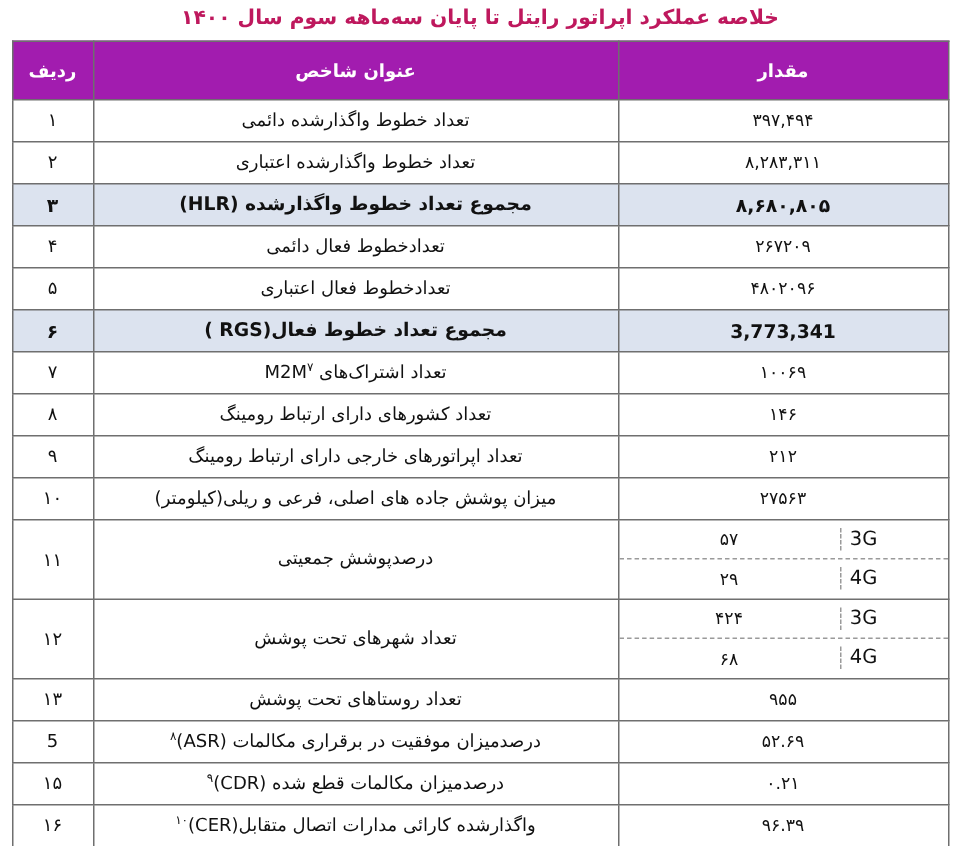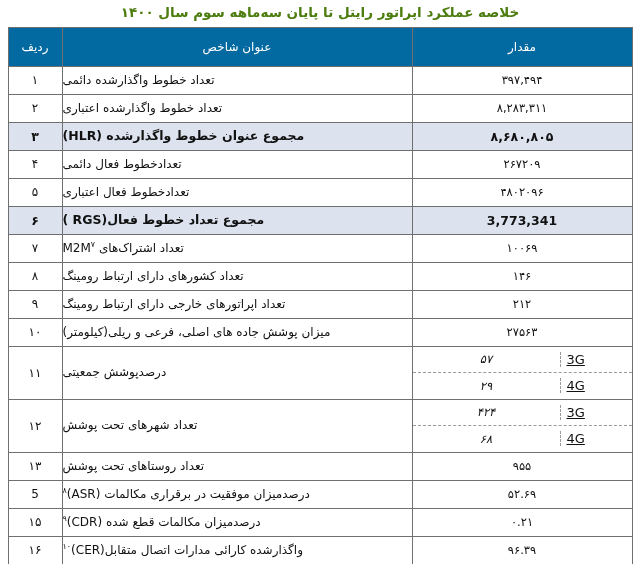--- a/index.html
+++ b/index.html
@@ -18,58 +18,58 @@
   .page {
     width: 640px;
     height: 564px;
     position: relative;
     box-sizing: border-box;
   }
   .title {
     text-align: center;
     font-size: 13.5px;
     font-weight: bold;
-    color: #4d7c0f;
+    color: #be185d;
     padding: 4px 0 5px 0;
     letter-spacing: 0;
     line-height: 1.3;
   }
   table.perf {
     width: 624px;
     margin: 0 auto;
     border-collapse: collapse;
     table-layout: fixed;
     direction: rtl;
   }
   table.perf th,
   table.perf td {
     border: 1px solid #6f6f6f;
     padding: 0;
     vertical-align: middle;
   }
   thead th {
-    background: #0369a1;
+    background: #a21caf;
     color: #ffffff;
     font-size: 12px;
-    font-weight: normal;
+    font-weight: bold;
     height: 38px;
     text-align: center;
     border-color: #3f93ab;
   }
   .col-radif  { width: 54px; }
   .col-onvan  { width: 350px; }
   .col-meghdar{ width: 220px; }
 
   td.radif {
     text-align: center;
     font-size: 12px;
     height: 27px;
   }
   td.onvan {
-    text-align: left;
+    text-align: center;
     font-size: 12px;
     padding: 0 7px 0 4px;
     line-height: 1.35;
   }
   td.meghdar {
     text-align: center;
     font-size: 11.5px;
     direction: ltr;
   }
   tr.highlight td {
@@ -105,28 +105,26 @@
   }
   .split-gen {
     width: 72px;
     text-align: center;
     font-size: 13px;
     direction: ltr;
     border-left: 1px dashed #9a9a9a;
     box-sizing: border-box;
     padding-left: 6px;
     text-align: left;
-    text-decoration: underline;
   }
   .split-val {
     flex: 1;
     text-align: center;
     font-size: 11.5px;
     direction: ltr;
-    font-style: italic;
   }
   td.split-td { padding: 0; height: 52px; }
 </style>
 </head>
 <body>
 
 <div class="page">
 
   <div class="title">خلاصه عملکرد اپراتور رایتل تا پایان سه‌ماهه سوم سال ۱۴۰۰</div>
 
@@ -149,21 +147,21 @@
           <td class="onvan"><span>تعداد خطوط واگذارشده دائمی</span></td>
           <td class="radif">۱</td>
         </tr>
         <tr>
           <td class="meghdar">۸,۲۸۳,۳۱۱</td>
           <td class="onvan"><span>تعداد خطوط واگذارشده اعتباری</span></td>
           <td class="radif">۲</td>
         </tr>
         <tr class="highlight">
           <td class="meghdar">۸,۶۸۰,۸۰۵</td>
-          <td class="onvan"><span>مجموع عنوان خطوط واگذارشده (HLR)</span></td>
+          <td class="onvan"><span>مجموع تعداد خطوط واگذارشده (HLR)</span></td>
           <td class="radif">۳</td>
         </tr>
         <tr>
           <td class="meghdar">۲۶۷۲۰۹</td>
           <td class="onvan"><span>تعدادخطوط  فعال دائمی</span></td>
           <td class="radif">۴</td>
         </tr>
         <tr>
           <td class="meghdar">۴۸۰۲۰۹۶</td>
           <td class="onvan"><span>تعدادخطوط  فعال اعتباری</span></td>

